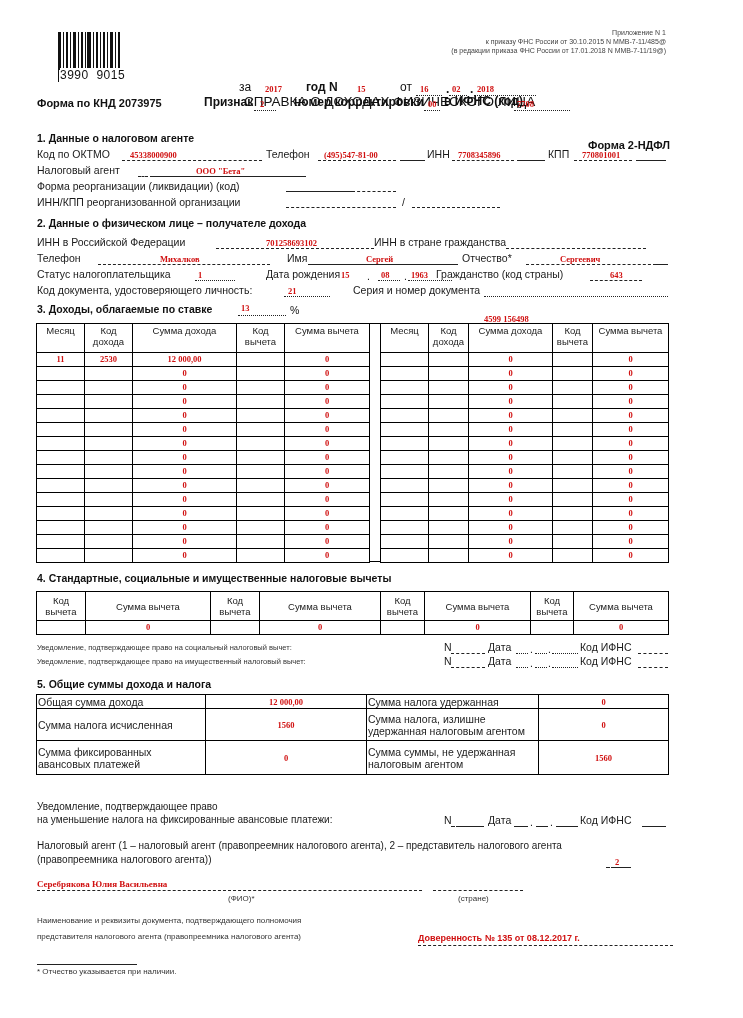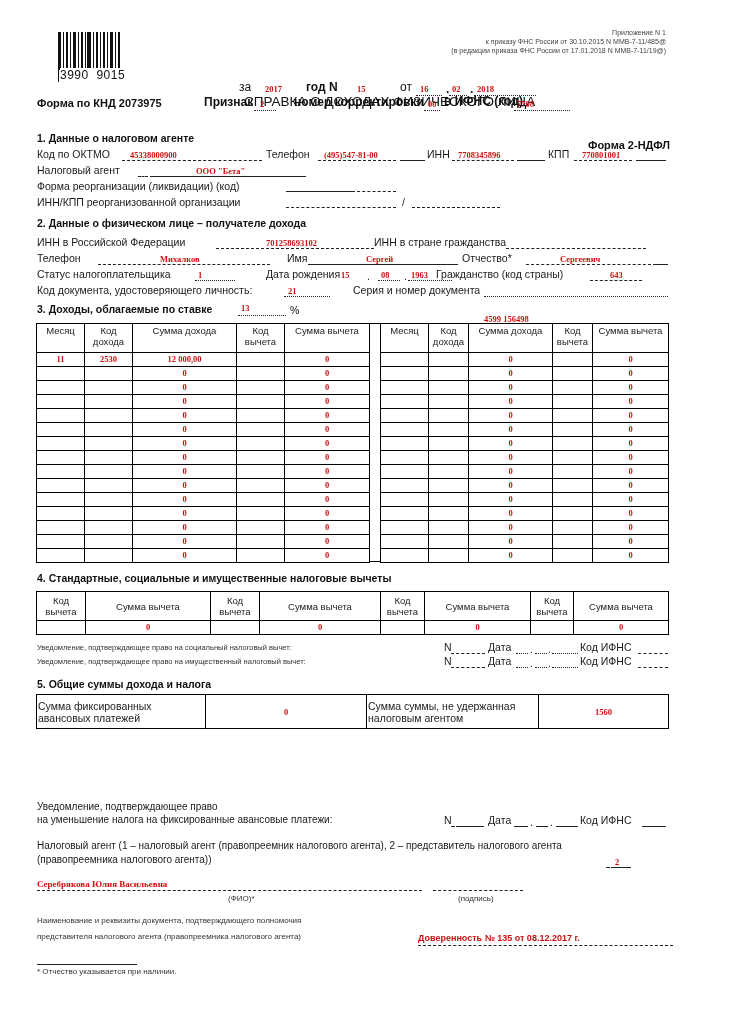--- a/index.html
+++ b/index.html
@@ -489,20 +489,32 @@
 <div class="abs sec" style="left:37px;top:678px;">5. Общие суммы дохода и налога</div>
 
 <table class="grid s5" style="left:36px;top:694px;width:632px;">
   <colgroup>
       <col style="width:169px">
       <col style="width:161px">
       <col style="width:172px">
       <col style="width:130px">
     </colgroup>
   <tbody>
+      <tr style="height:14px;">
+    <td>Общая сумма дохода</td>
+    <td class="v">12 000,00</td>
+    <td>Сумма налога удержанная</td>
+    <td class="v">0</td>
+  </tr>
+  <tr style="height:32px;">
+    <td>Сумма налога исчисленная</td>
+    <td class="v">1560</td>
+    <td style="white-space:normal;">Сумма налога, излишне удержанная налоговым агентом</td>
+    <td class="v">0</td>
+  </tr>
   <tr style="height:34px;">
     <td style="white-space:normal;">Сумма фиксированных авансовых платежей</td>
     <td class="v">0</td>
     <td style="white-space:normal;">Сумма суммы, не удержанная налоговым агентом</td>
     <td class="v">1560</td>
   </tr>
 </tbody>
   </table>
 
 <div class="abs lbl" style="left:37px;top:801px;font-size:10px;">Уведомление, подтверждающее право</div>
@@ -522,21 +534,21 @@
 <div class="abs lbl" style="left:37px;top:840px;font-size:10px;">Налоговый агент (1 – налоговый агент (правопреемник налогового агента), 2 – представитель налогового агента</div>
 <div class="abs lbl" style="left:37px;top:854px;font-size:10px;">(правопреемника налогового агента))</div>
 <div class="abs val" style="left:615px;top:857px;">2</div>
 <div class="dash" style="left:606px;top:867px;width:4px;"></div>
 <div class="solid" style="left:611px;top:867px;width:20px;"></div>
 
 <div class="abs val" style="left:37px;top:879px;font-size:9px;">Серебрякова Юлия Васильевна</div>
 <div class="dash" style="left:37px;top:890px;width:385px;"></div>
 <div class="dash" style="left:433px;top:890px;width:90px;"></div>
 <div class="abs small" style="left:228px;top:894px;font-size:8px;">(ФИО)*</div>
-<div class="abs small" style="left:458px;top:894px;font-size:8px;">(подпись)</div>
+<div class="abs small" style="left:458px;top:894px;font-size:8px;">(стране)</div>
 
 <div class="abs small" style="left:37px;top:916px;font-size:8px;">Наименование и реквизиты документа, подтверждающего полномочия</div>
 <div class="abs small" style="left:37px;top:932px;font-size:8px;">представителя налогового агента (правопреемника налогового агента)</div>
 <div class="abs valr" style="left:418px;top:933px;font-size:9px;">Доверенность № 135 от 08.12.2017 г.</div>
 <div class="dash" style="left:418px;top:945px;width:255px;"></div>
 
 <div class="solid" style="left:37px;top:964px;width:100px;"></div>
 <div class="abs small" style="left:37px;top:967px;font-size:8px;">* Отчество указывается при наличии.</div>
 
 </body></html>

